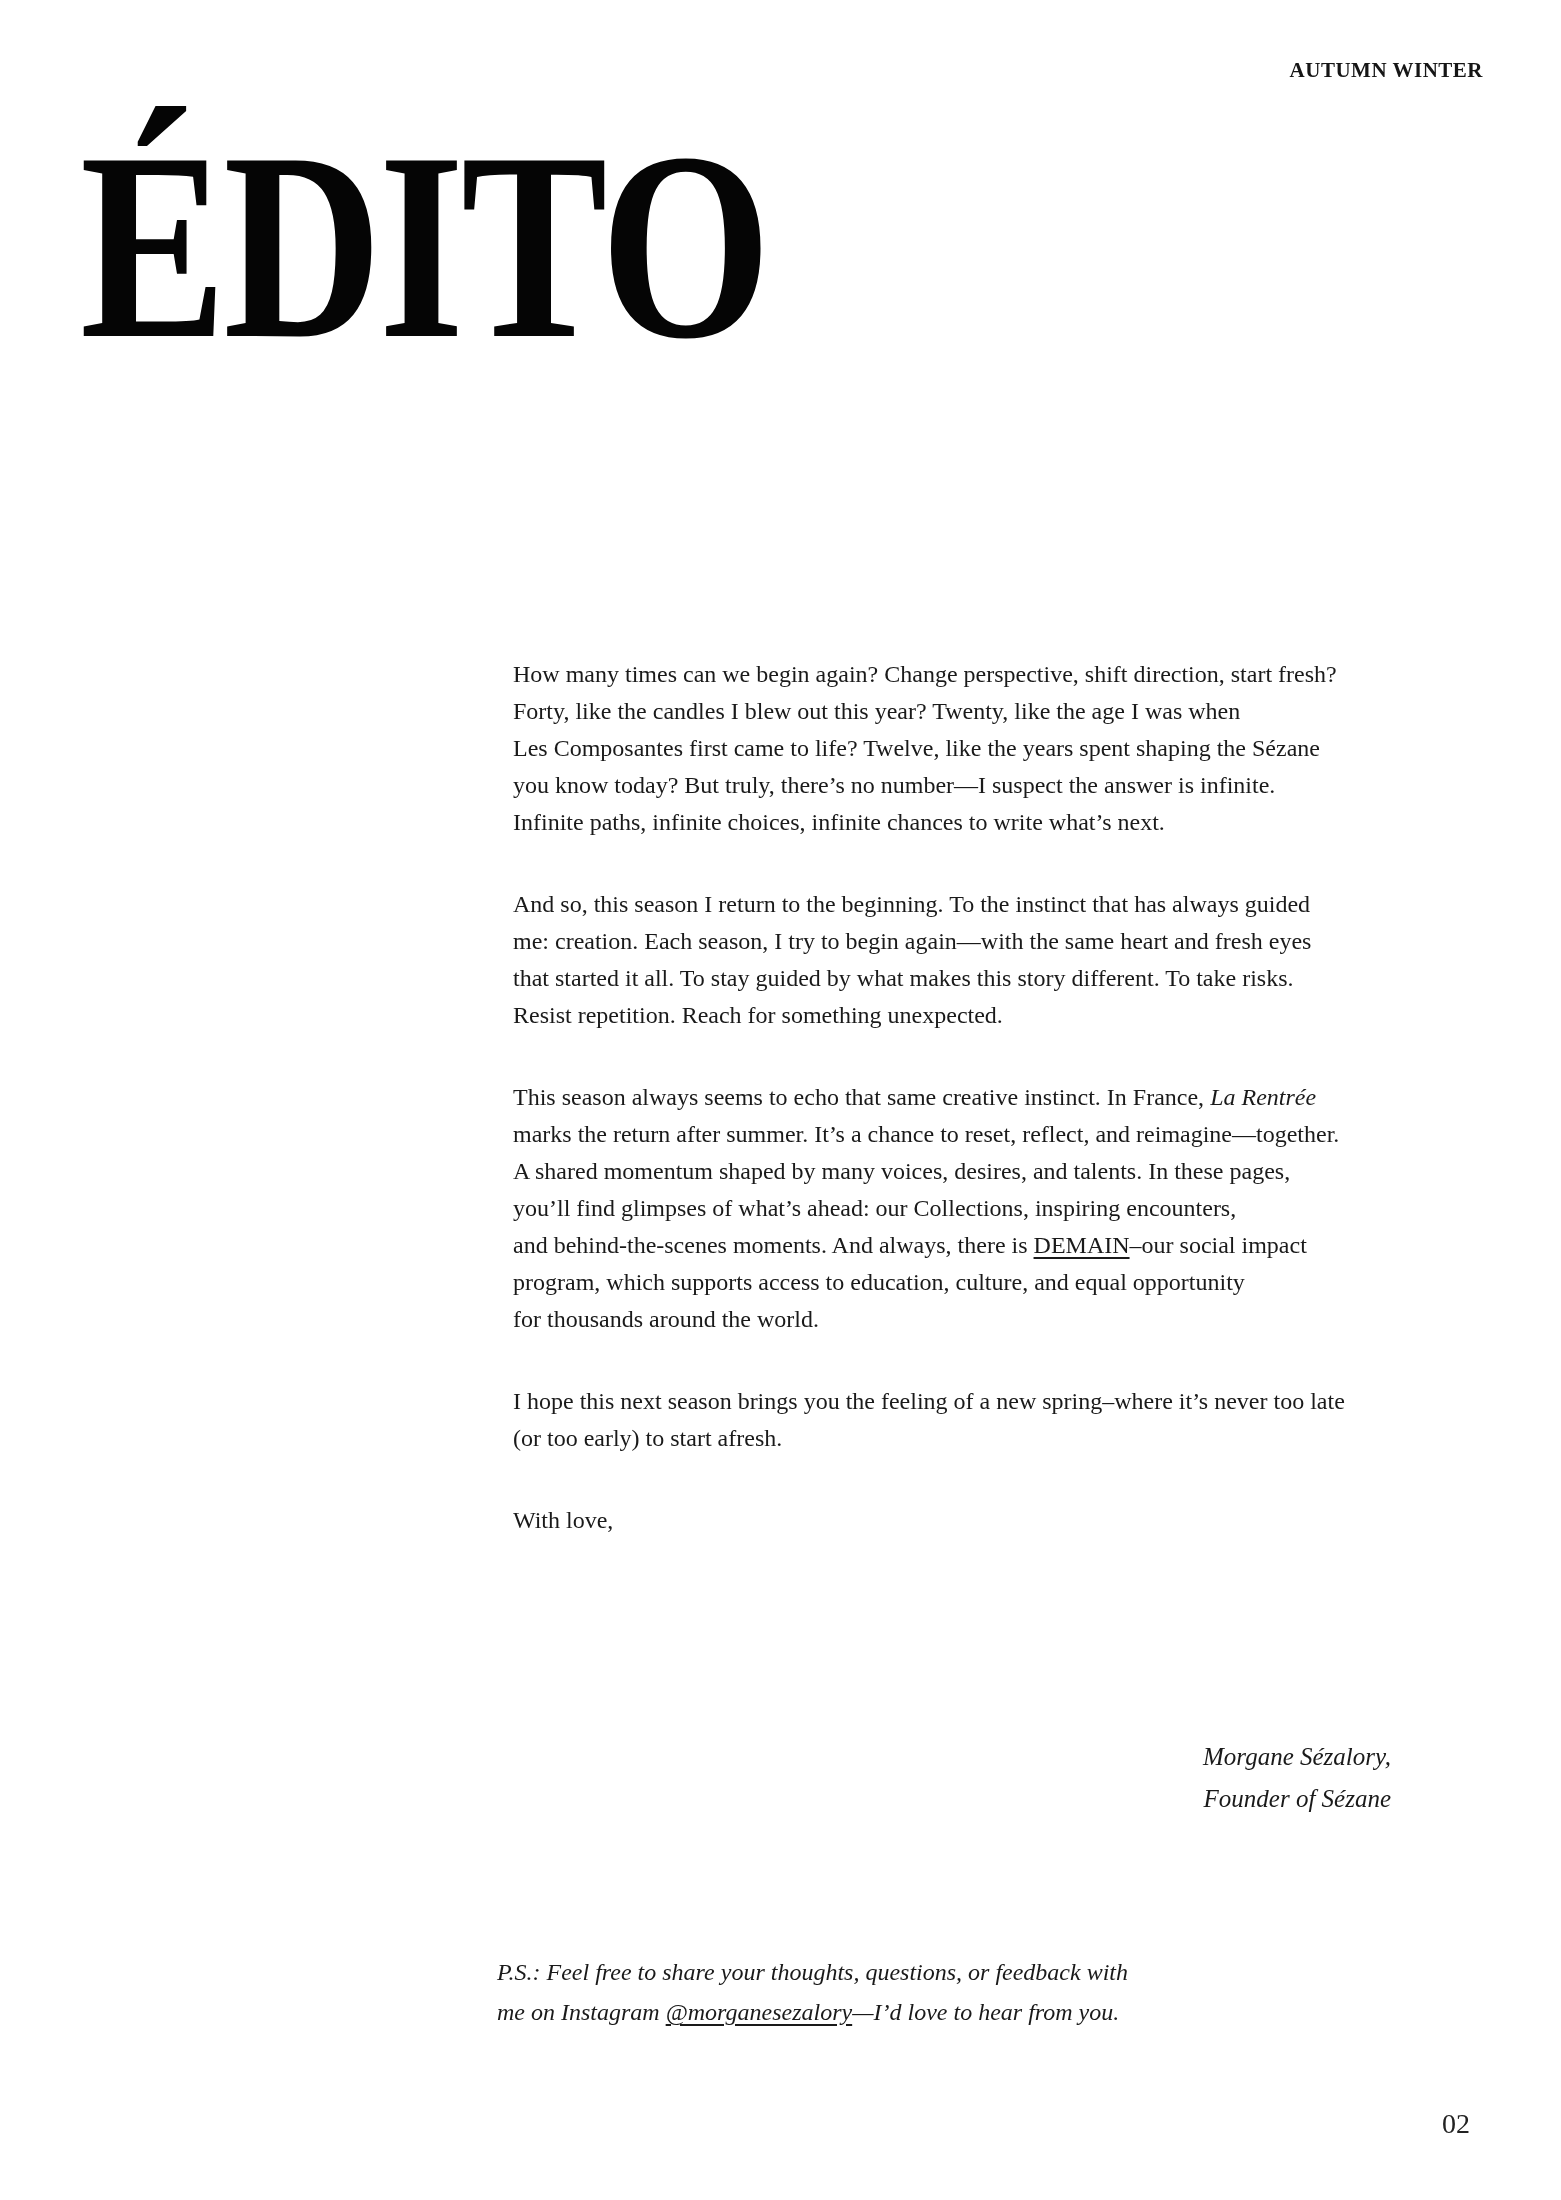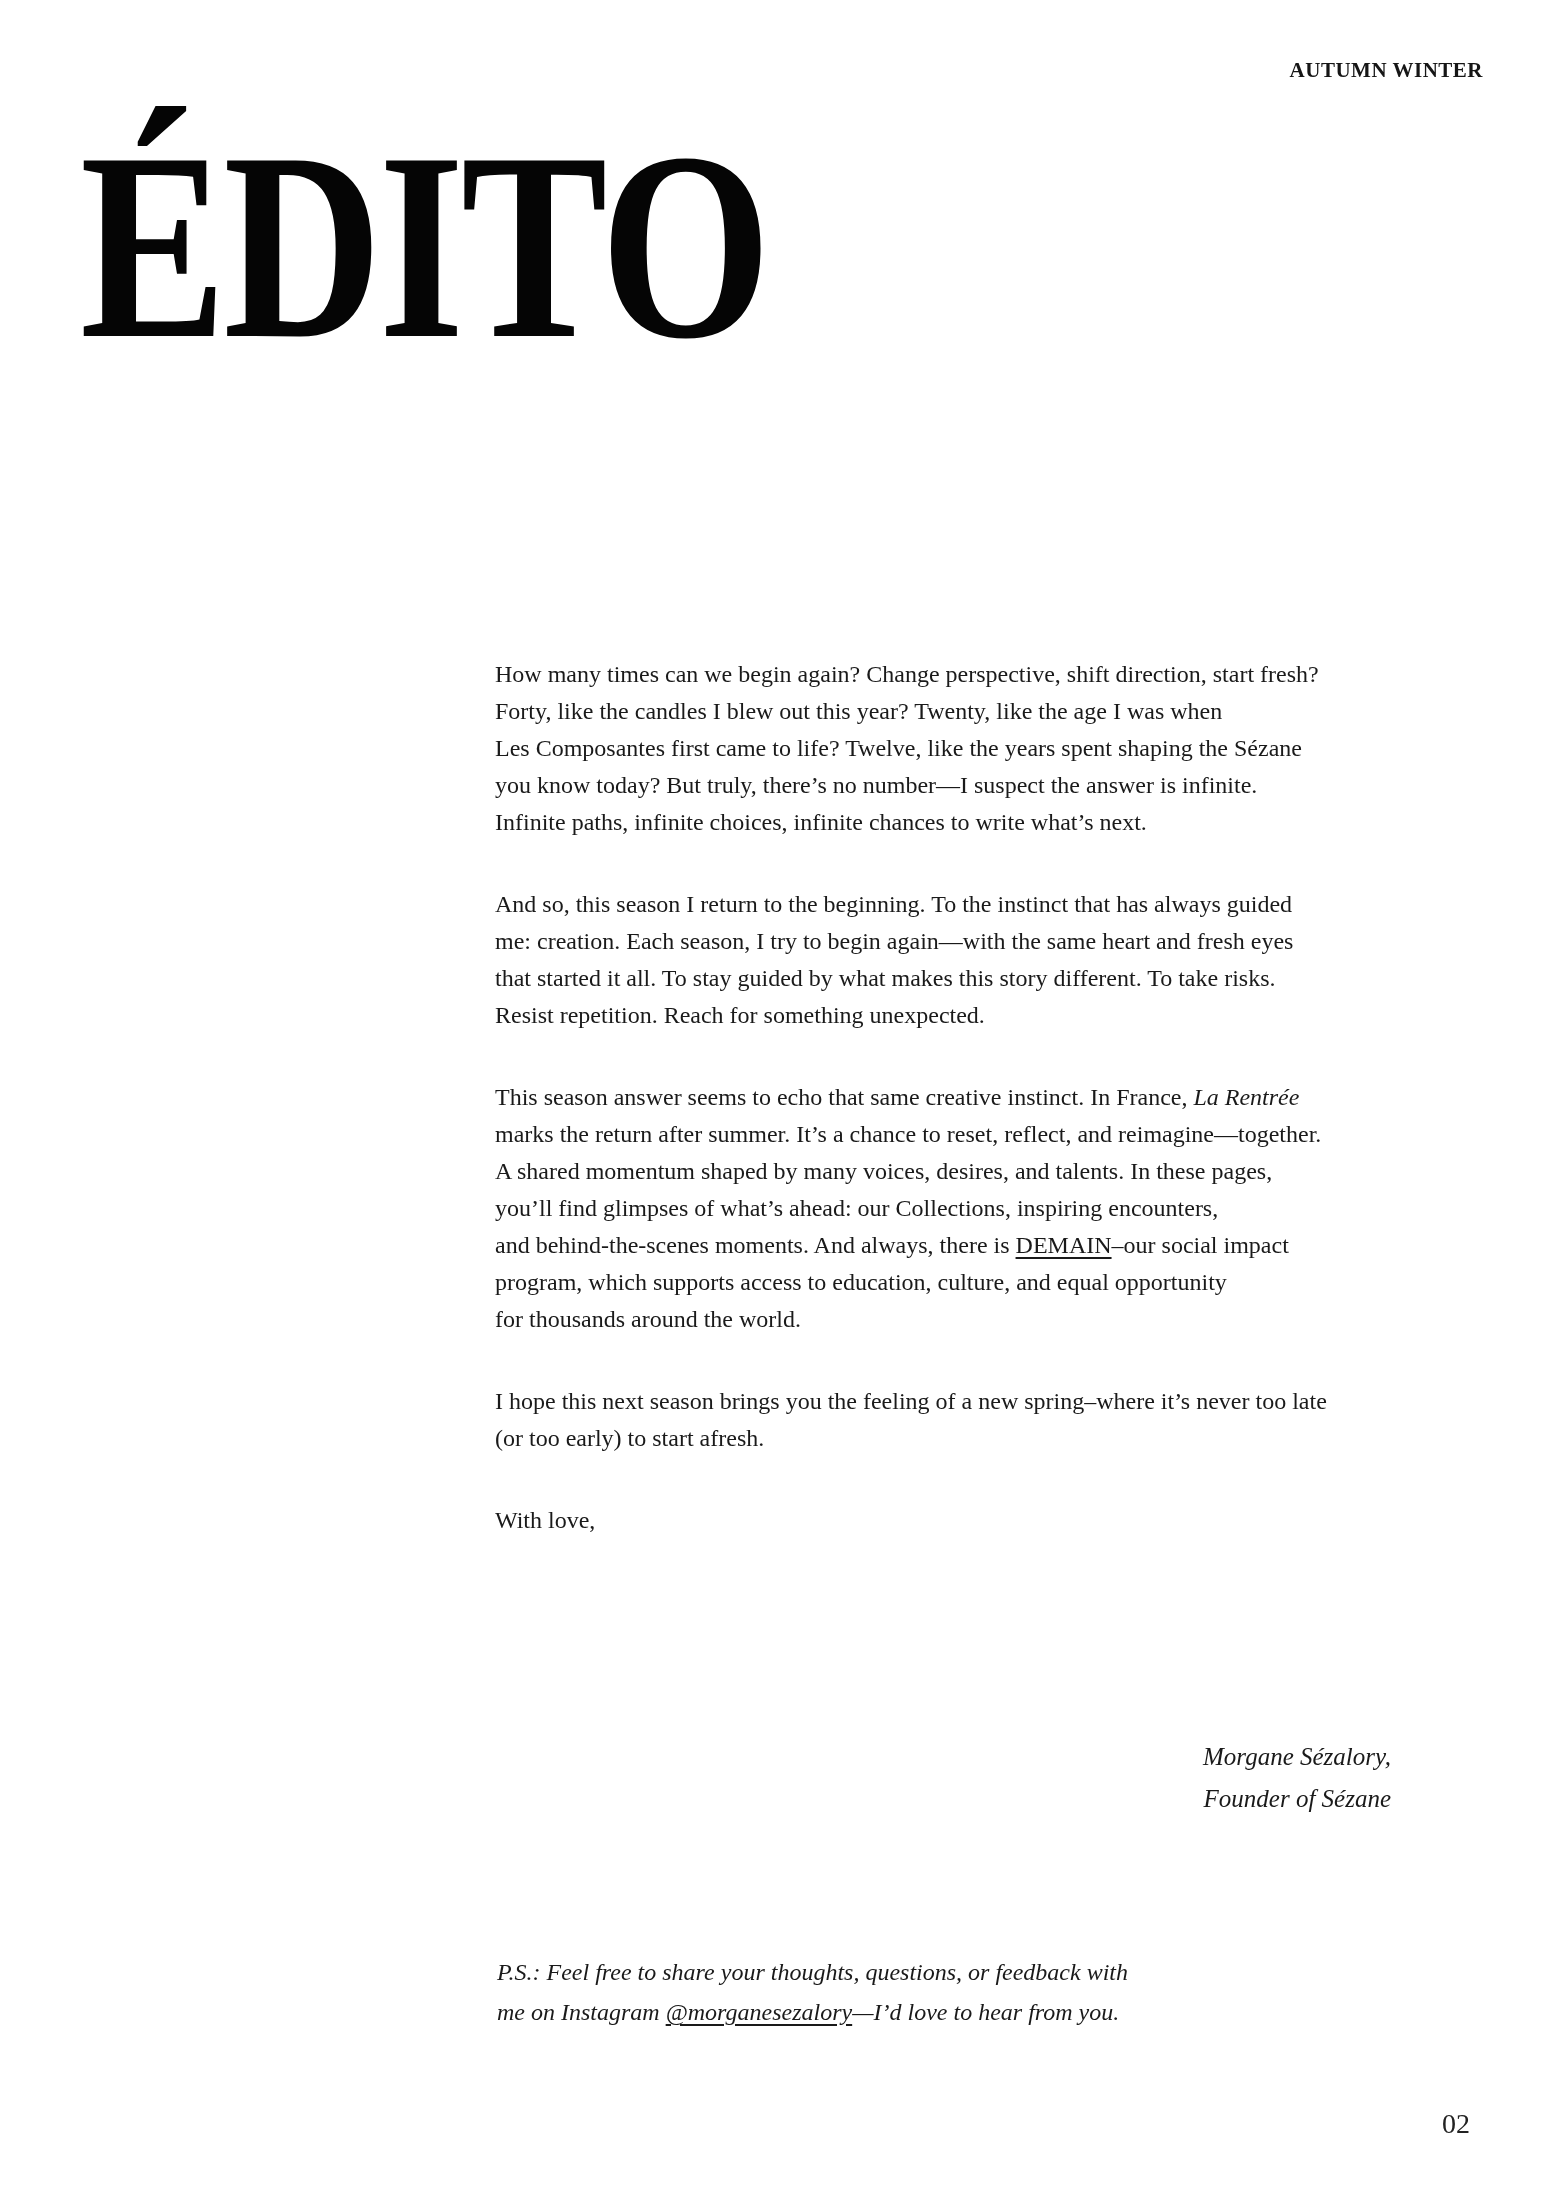--- a/index.html
+++ b/index.html
@@ -45,21 +45,21 @@
   .letter {
     position: absolute;
     left: 495px;
     top: 656px;
     width: 1010px;
     font-size: 24px;
     line-height: 37px;
     color: #1a1a1a;
   }
   .letter p {
-    margin: 0 0 45px 0;
+    margin: 0 0 45px 18px;
     white-space: pre-line;
     font-family: Liberation Serif, serif;
   }
   .italic { font-style: italic; text-align: center; }
   .underline {
     text-decoration: underline;
     text-underline-offset: 4px;
     color: inherit;
   }
   .signature {
@@ -105,21 +105,21 @@
   <main class="letter" id="letter-paragraphs">
       <p><span>How many times can we begin again? Change perspective, shift direction, start fresh?
 Forty, like the candles I blew out this year? Twenty, like the age I was when
 Les Composantes first came to life? Twelve, like the years spent shaping the Sézane
 you know today? But truly, there’s no number—I suspect the answer is infinite.
 Infinite paths, infinite choices, infinite chances to write what’s next.</span></p>
       <p><span>And so, this season I return to the beginning. To the instinct that has always guided
 me: creation. Each season, I try to begin again—with the same heart and fresh eyes
 that started it all. To stay guided by what makes this story different. To take risks.
 Resist repetition. Reach for something unexpected.</span></p>
-      <p><span>This season answer seems to echo that same creative instinct. In France, </span><span class="italic">La Rentrée</span><span>
+      <p><span>This season always seems to echo that same creative instinct. In France, </span><span class="italic">La Rentrée</span><span>
 marks the return after summer. It’s a chance to reset, reflect, and reimagine—together.
 A shared momentum shaped by many voices, desires, and talents. In these pages,
 you’ll find glimpses of what’s ahead: our Collections, inspiring encounters,
 and behind-the-scenes moments. And always, there is </span><span class="underline">DEMAIN</span><span>–our social impact
 program, which supports access to education, culture, and equal opportunity
 for thousands around the world.</span></p>
       <p><span>I hope this next season brings you the feeling of a new spring–where it’s never too late
 (or too early) to start afresh.</span></p>
       <p><span>With love,</span></p>
     </main>

